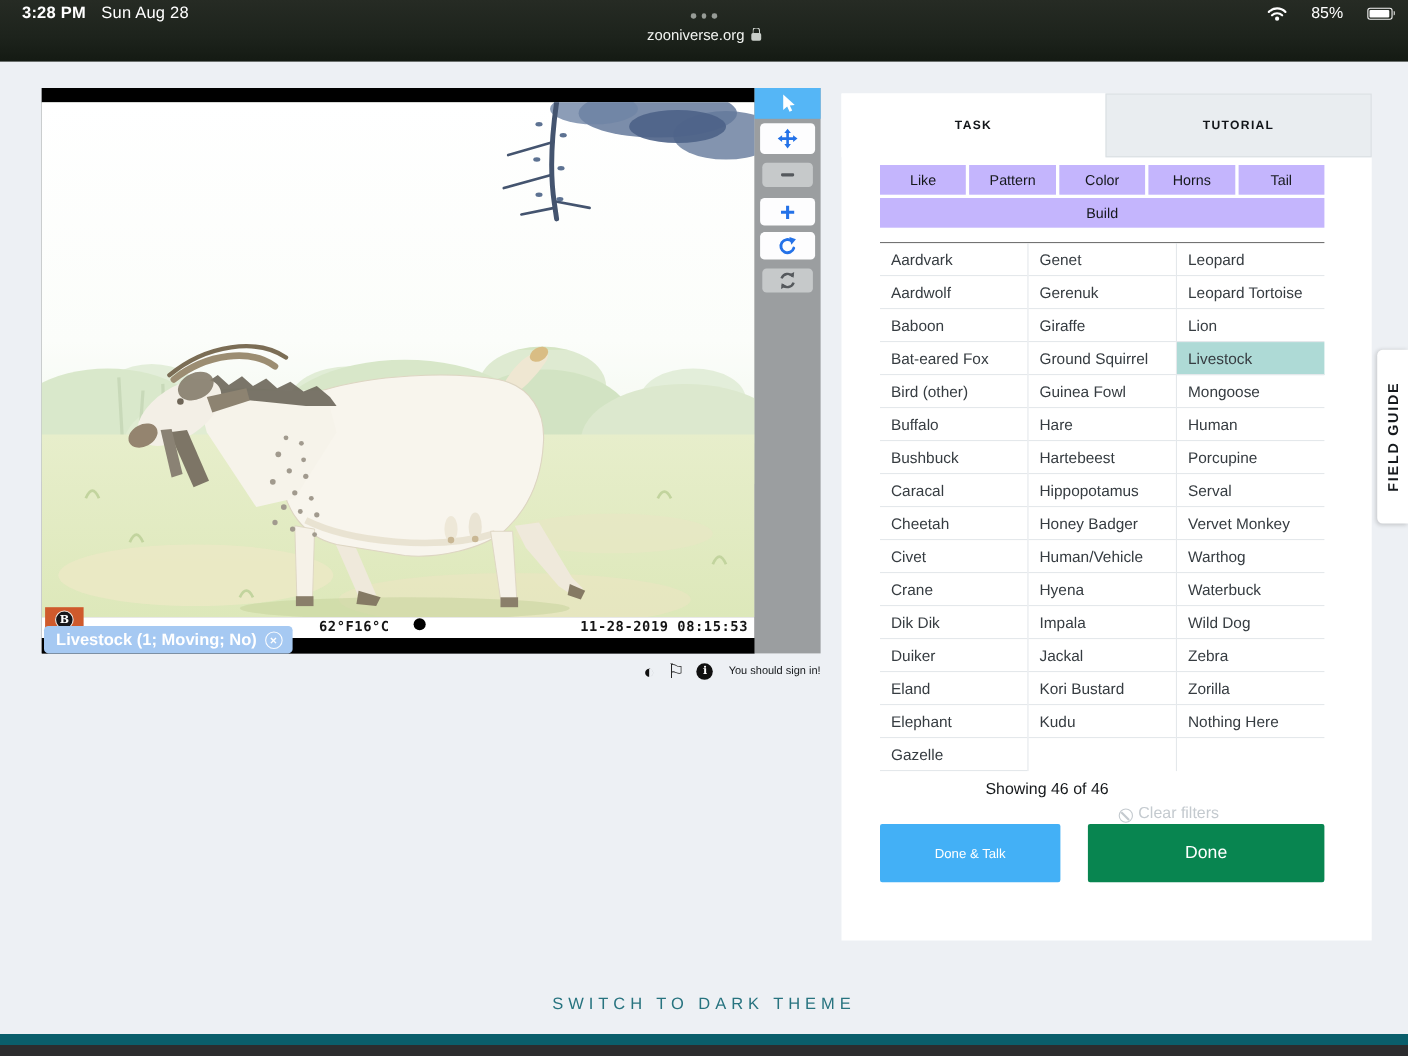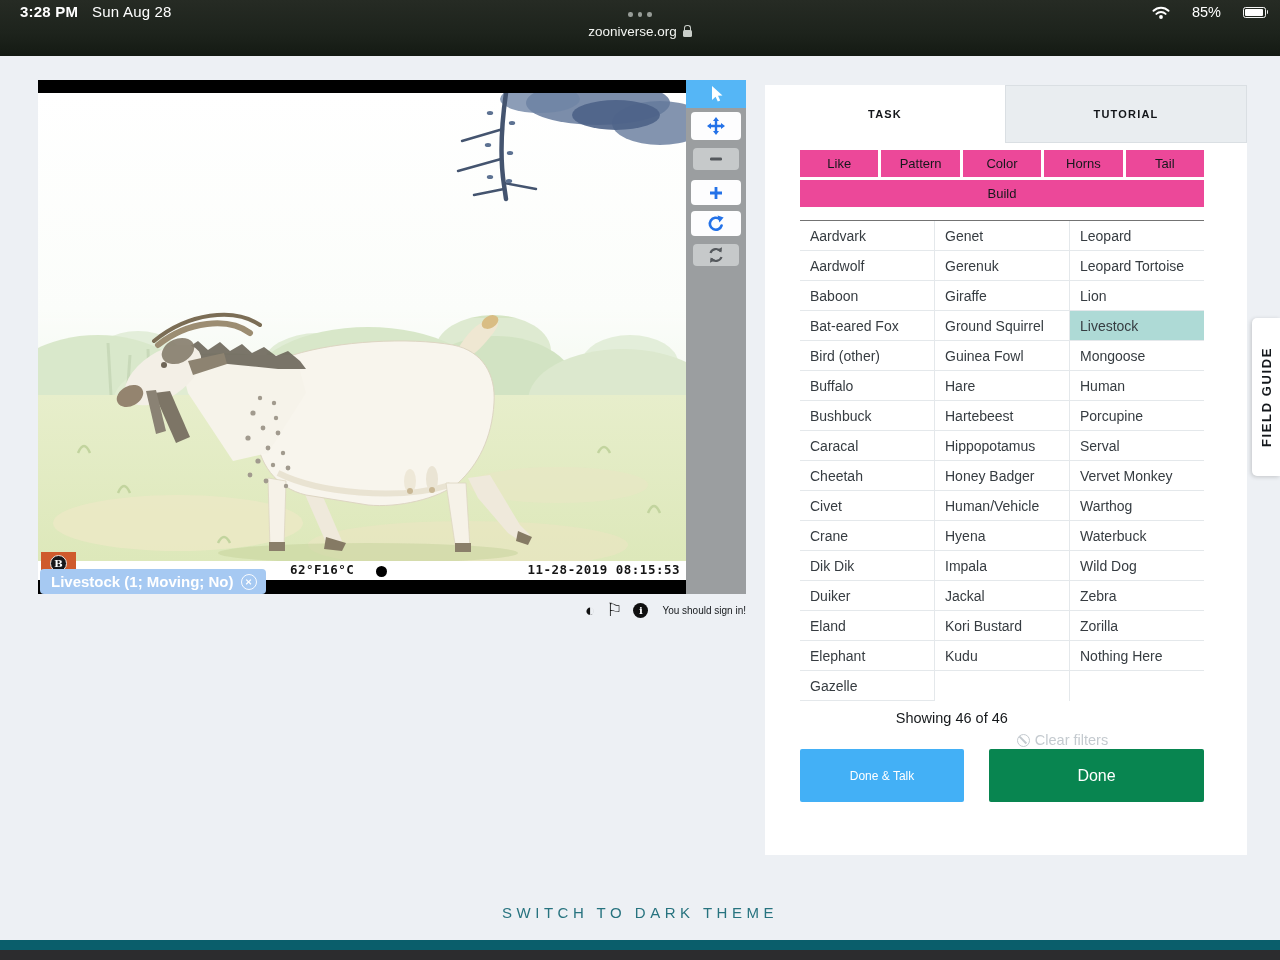--- a/index.html
+++ b/index.html
@@ -24,21 +24,21 @@
   .battery i { position:absolute; left:1px; top:1px; bottom:1px; width:85%; background:#fff; border-radius:1px; display:block; }
   .battery::after { content:''; position:absolute; right:-3px; top:2.5px; width:1.5px; height:4px; background:rgba(255,255,255,.9); border-radius:0 1px 1px 0; }
 
   
   .subject-frame { position:absolute; left:38px; top:80px; width:648px; height:514px; background:#000; }
   .bar-top { height:13px; background:#000; }
   .photo { position:relative; width:648px; height:468px; background:#f4f8ef; }
   .photo svg { display:block; }
   .camera-strip { position:relative; height:19px; background:#fff; font-family:"DejaVu Sans Mono", monospace;
     font-size:12.5px; font-weight:700; color:#151515; }
-  .camera-temp { position:absolute; left:252px; top:1px; display:flex; align-items:flex-end; gap:22px; letter-spacing:.5px; }
+  .camera-temp { position:absolute; left:252px; top:1px; display:flex; align-items:flex-start; gap:22px; letter-spacing:.5px; }
   .moon-dot { width:11px; height:11px; background:#000; border-radius:50%; display:inline-block; }
   .camera-time { position:absolute; right:6px; top:1px; letter-spacing:.5px; }
   .bar-bottom { height:14px; background:#000; }
 
   .bushnell { position:absolute; left:3px; top:459px; width:35px; height:38px; background:#cf5a2c;
     display:flex; flex-direction:column; align-items:center; z-index:3; }
   .bushnell .bcirc { margin-top:3px; width:17px; height:17px; border-radius:50%; background:#17171a; border:1.5px solid #efe8e2;
     color:#fff; font-size:10px; font-weight:700; display:flex; align-items:center; justify-content:center; font-family:"DejaVu Serif", serif; }
   .bushnell .bword { margin-top:2px; font-size:6.5px; font-weight:700; color:#6e180e; letter-spacing:.2px; }
 
@@ -69,34 +69,34 @@
 
   
   .task-panel { position:absolute; left:765px; top:85px; width:482px; height:770px; background:#fff; }
   .tab-bar { display:flex; height:58px; }
   .tab { flex:1; display:flex; align-items:center; justify-content:center;
     font-size:11px; font-weight:700; letter-spacing:1.2px; color:#121519; cursor:pointer; }
   .tab.active { background:#fff; }
   .tab.inactive { background:#e9edf0; border:1px solid #dadfe3; }
   .panel-content { padding:0 43px 0 35px; }
   .filter-row { display:flex; gap:3px; margin-top:7px; }
-  .filter-btn { flex:1; height:27px; background:#ec4899; border:none; font-size:13px; color:#15181b;
+  .filter-btn { flex:1; height:27px; background:#c4b5fd; border:none; font-size:13px; color:#15181b;
     display:flex; align-items:center; justify-content:center; cursor:pointer; font-family:inherit; }
   .filter-build { margin-top:3px; height:27px; }
 
   .species-grid { display:flex; margin-top:13px; border-top:1px solid #737373; }
   .species-col { flex:1; }
   .species-col.sep { border-right:1px solid #e4e8eb; }
   .species-cell { height:30px; line-height:30px; border-bottom:1px solid #e4e8eb; padding-left:10px;
     font-size:14px; color:#363c41; white-space:nowrap; overflow:hidden; cursor:pointer; }
   .species-cell.selected { background:#aedad6; }
 
   .showing-row { margin-top:6px; height:22px; display:flex; align-items:center; justify-content:center; gap:9px; }
   .showing-text { font-size:14.5px; color:#15181b; }
-  .clear-filters { display:flex; align-items:center; gap:5px; color:#c4cacf; font-size:14.5px; cursor:default;margin-top:44px; }
+  .clear-filters { display:flex; align-items:flex-end; gap:5px; color:#c4cacf; font-size:14.5px; cursor:default;margin-top:44px; }
   .ban-icon { position:relative; width:13px; height:13px; border:1.6px solid #c4cacf; border-radius:50%; display:inline-block; }
   .ban-icon::after { content:''; position:absolute; left:0.5px; top:4.6px; width:10px; height:1.6px; background:#c4cacf; transform:rotate(45deg); }
 
   .action-row { margin-top:20px; display:flex; justify-content:space-between; }
   .btn-done-talk { width:164px; height:53px; background:#43b0f6; color:#fff; font-size:12px; border:none;
     border-radius:2px; cursor:pointer; font-family:Liberation Sans, sans-serif; }
   .btn-done { width:215px; height:53px; background:#088550; color:#fff; font-size:16px; border:none;
     border-radius:2px; cursor:pointer; font-family:inherit; }
 
   

